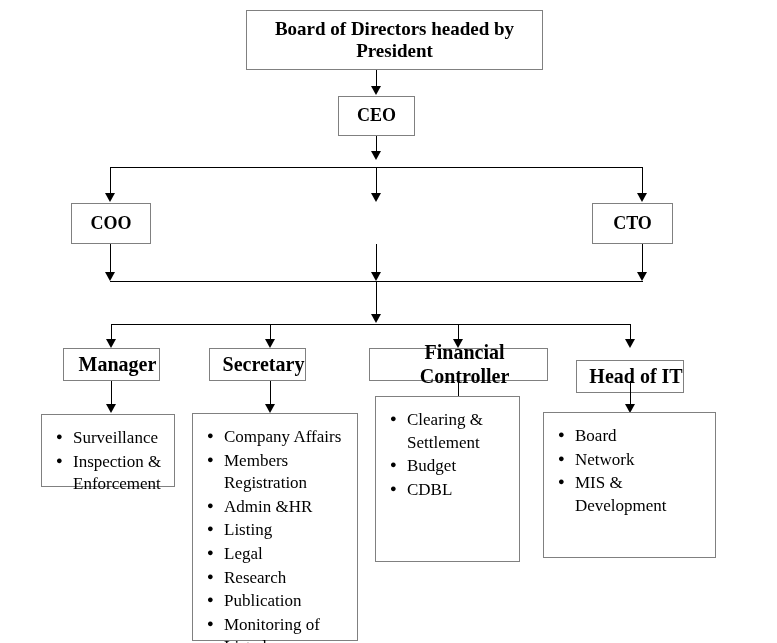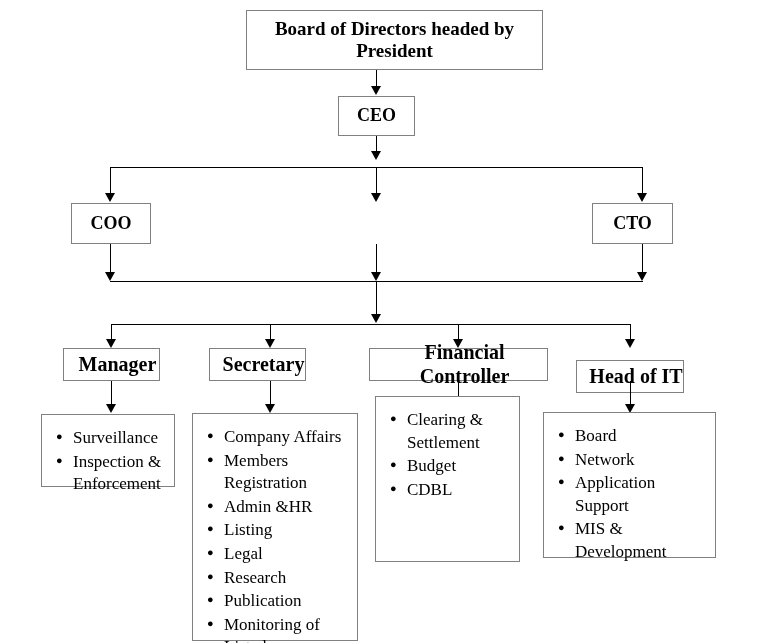--- a/index.html
+++ b/index.html
@@ -174,20 +174,18 @@
   Settlement</li>
       <li>Budget</li>
       <li>CDBL</li>
     </ul>
   </div>
 
   <div class="listbox" style="left:543px; top:412px; width:173px; height:146px;">
     <ul>
       <li>Board</li>
       <li>Network</li>
-      <li>Application
-  Support</li>
       <li>MIS &amp;
   Development</li>
     </ul>
   </div>
 
 </div>
 
 </body></html>

